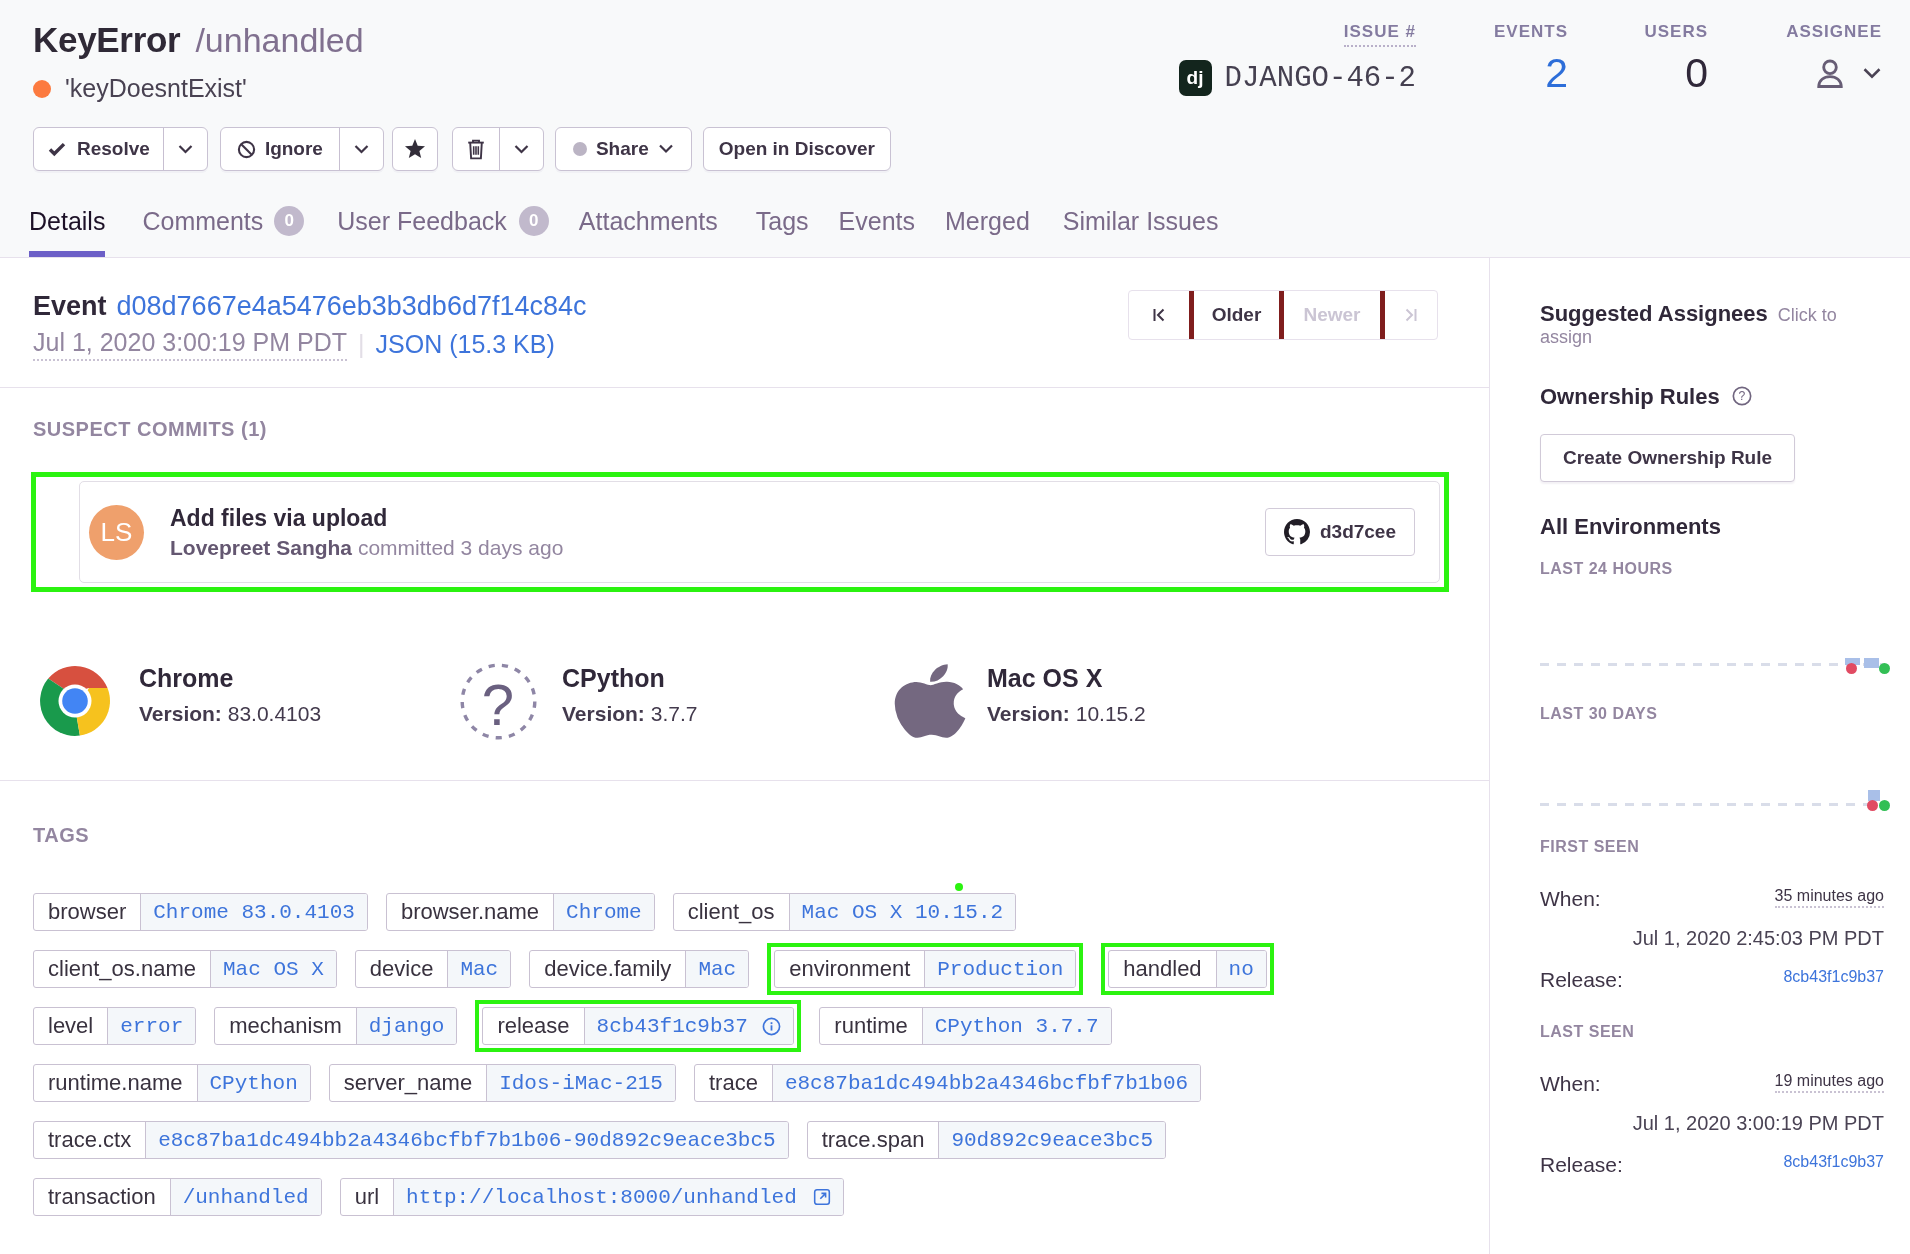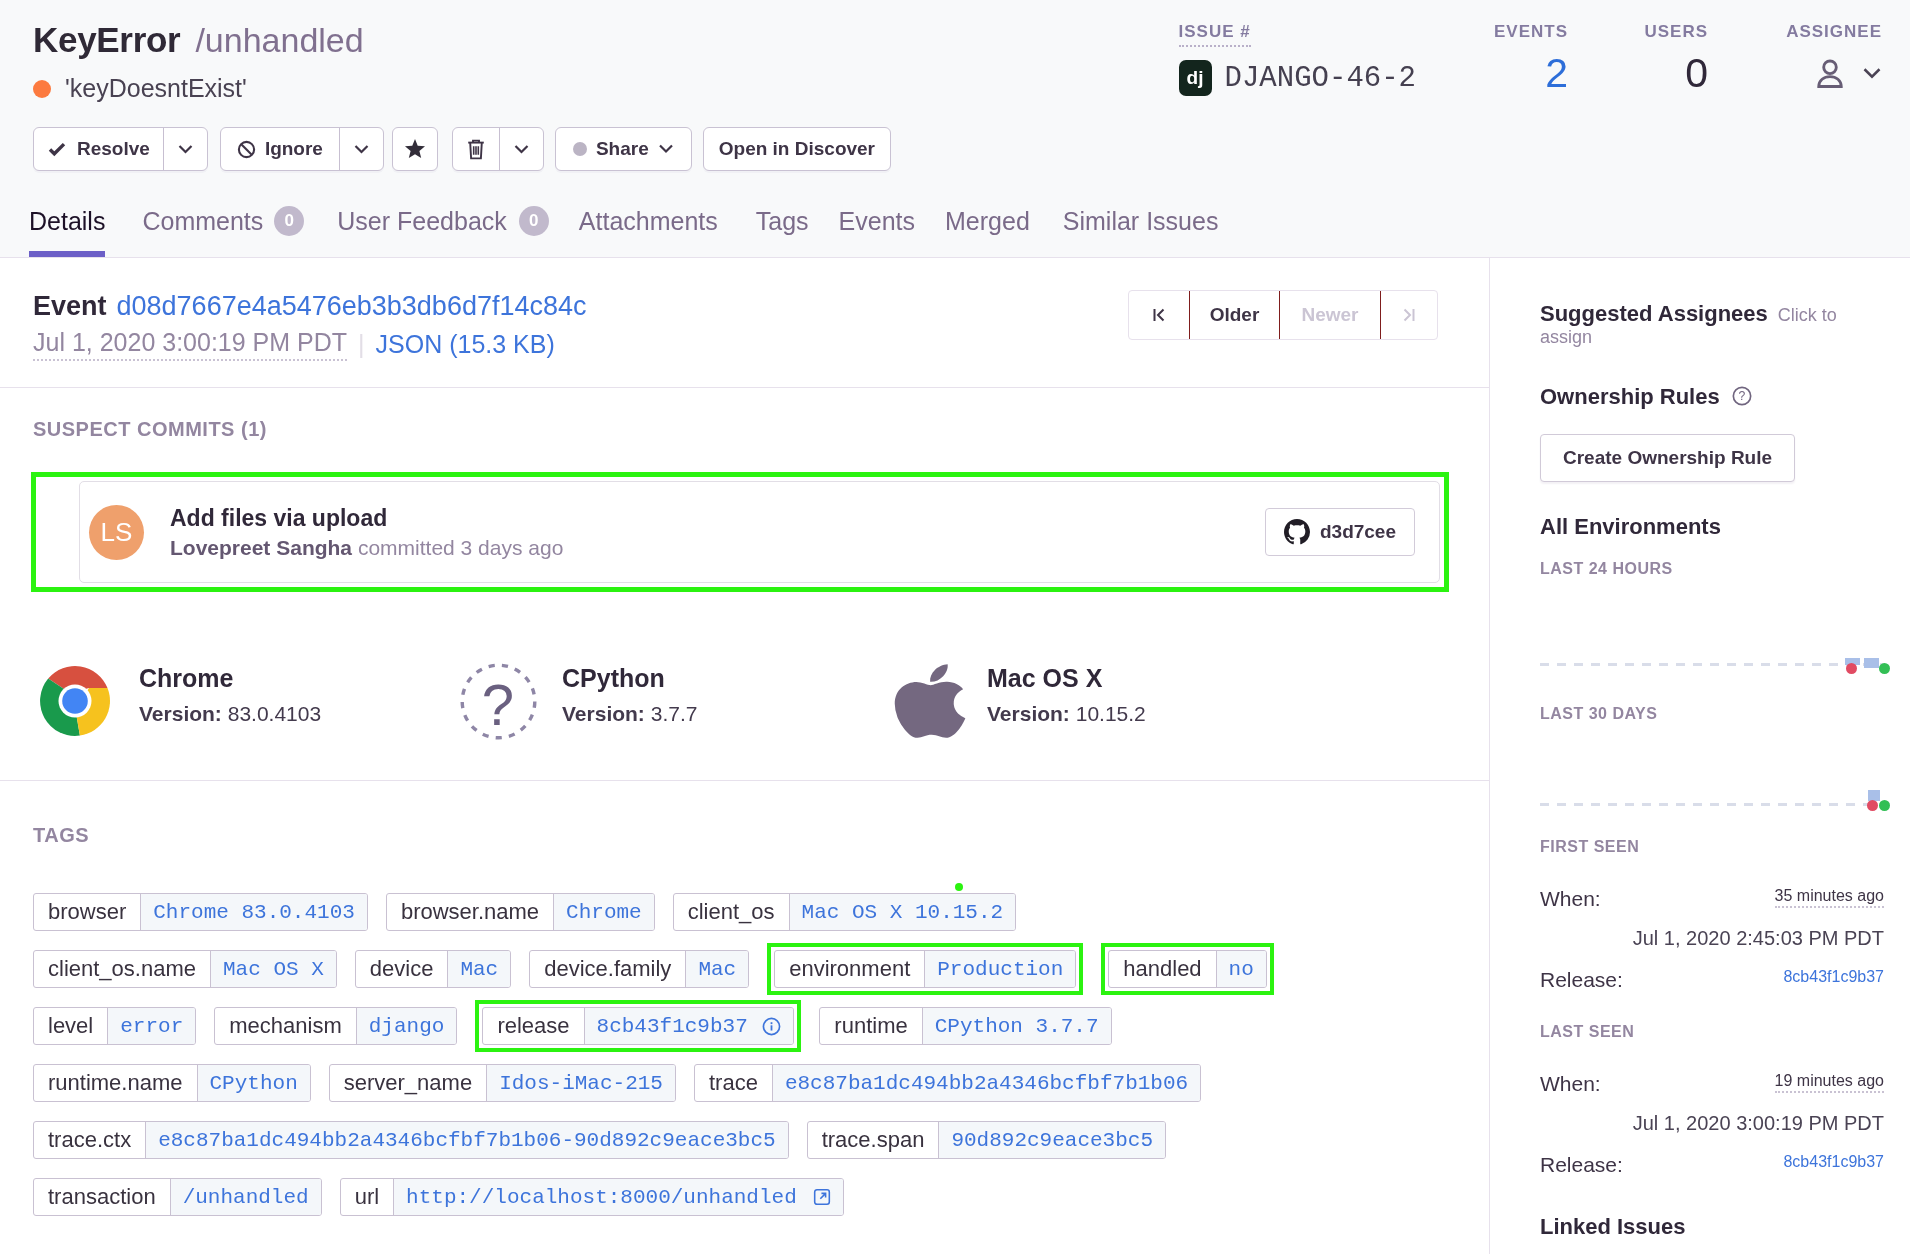--- a/index.html
+++ b/index.html
@@ -6,21 +6,21 @@
 html,body { width: 1910px; height: 1254px; overflow: hidden; }
 body { font-family: "Liberation Sans", sans-serif; background: #fff; color: #302839; }
 .top { background: #F8F9FA; height: 258px; border-bottom: 1px solid #E7E1EC; position: relative; }
 .titleRow { position: absolute; left: 33px; top: 20px; }
 .titleRow h1 { font-size: 35px; font-weight: bold; color: #2F2936; display: inline; letter-spacing: -0.3px; }
 .titleRow .sub { font-size: 34px; font-weight: 400; color: #80708F; margin-left: 15px; }
 .culprit { position: absolute; left: 33px; top: 74px; display: flex; align-items: center; }
 .culprit .dot { width: 18px; height: 18px; border-radius: 50%; background: #FC7A3F; margin-right: 14px; }
 .culprit .txt { font-size: 25px; color: #494252; }
 
-.stat { position: absolute; top: 22px; }
+.stat { position: absolute; top: 22px; text-align: right; }
 .stat .lbl { font-size: 17px; font-weight: bold; color: #847BA0; letter-spacing: 1px; display: inline-block; }
 .stat .val { margin-top: 12px; font-size: 41px; color: #302839; height: 38px; display: flex; align-items: center; justify-content: flex-end; }
 
 .toolbar { position: absolute; left: 33px; top: 127px; display: flex; }
 .btngrp { display: inline-flex; background: #fff; border: 1px solid #C9C2D3; border-radius: 6px; margin-right: 12px; height: 44px; align-items: stretch; box-shadow: 0 2px 0 rgba(45,0,85,0.03); }
 .btn.resolve { padding: 0 13px; }
 .btn.star { padding: 0 11px; }
 .btn.trash { padding: 0 12px; }
 .btn { display: flex; align-items: center; padding: 0 16px; font-size: 19px; font-weight: bold; color: #3E3446; }
 .btn + .btn { border-left: 1px solid #C7BFD1; }
@@ -39,21 +39,21 @@
 .eventBlock { position: relative; height: 130px; border-bottom: 1px solid #E7E1EC; padding: 33px 0 0 33px; }
 .eventBlock .l1 { font-size: 27px; }
 .eventBlock .l1 b { color: #302839; font-weight: bold; }
 .eventBlock .l1 a { color: #3D74DB; margin-left: 10px; }
 .eventBlock .l2 { margin-top: 6px; font-size: 25px; display: flex; align-items: center; }
 .eventBlock .date { color: #9386A0; border-bottom: 2px dotted #C9C2D3; padding-bottom: 2px; }
 .eventBlock .sep { color: #E2DEE6; margin: 0 11px; }
 .eventBlock .json { color: #3D74DB; }
 .pager { position: absolute; top: 32px; right: 51px; display: flex; height: 50px; border: 1px solid #E7E1EC; border-radius: 4px; background: #fff; }
 .pgbtn { display: flex; align-items: center; justify-content: center; font-size: 19px; font-weight: bold; color: #3E3446; }
-.pgbtn + .pgbtn { border-left: 1px solid #7f1d1d; }
+.pgbtn + .pgbtn { border-left: 5px solid #7f1d1d; }
 .pgbtn.dis { color: #CBC5D4; }
 
 .suspect { padding: 30px 0 0 33px; height: 231px; }
 .secLabel { font-size: 20px; font-weight: bold; color: #9386A0; letter-spacing: 0.5px; }
 .greenbox { border: 5px solid #2BF310; padding: 4px; margin: 31px 40px 0 -2px; }
 .commitCard { background: #fff; border: 1px solid #E2DEE6; border-radius: 5px; height: 102px; display: flex; align-items: center; padding: 0 9px; position: relative; margin-left: 39px; }
 .avatar { width: 55px; height: 55px; border-radius: 50%; background: #EFA06C; color: #fff; font-size: 26px; display: flex; align-items: center; justify-content: center; margin-right: 26px; }
 .commitCard .t1 { font-size: 23px; font-weight: bold; color: #302839; }
 .commitCard .t2 { font-size: 21px; color: #9386A0; margin-top: 4px; }
 .commitCard .t2 b { color: #645771; font-weight: bold; }
@@ -410,15 +410,14 @@
     <div class="sb" style="top:765px;"><span class="sbLabel">LAST SEEN</span></div>
     <div class="sb seenRow" style="top:814px;">
         <span>When:</span>
         <span class="rv"><span class="dotted">19 minutes ago</span></span>
       </div>
     <div class="sb subdate" style="top:854px;">Jul 1, 2020 3:00:19 PM PDT</div>
     <div class="sb seenRow" style="top:895px;">
         <span>Release:</span>
         <span class="rv bluelink">8cb43f1c9b37</span>
       </div>
-    <div class="sb" style="top:956px;"><span class="sbh">Linked Issues</span></div>
   </div>
 </div>
 
 </body></html>

